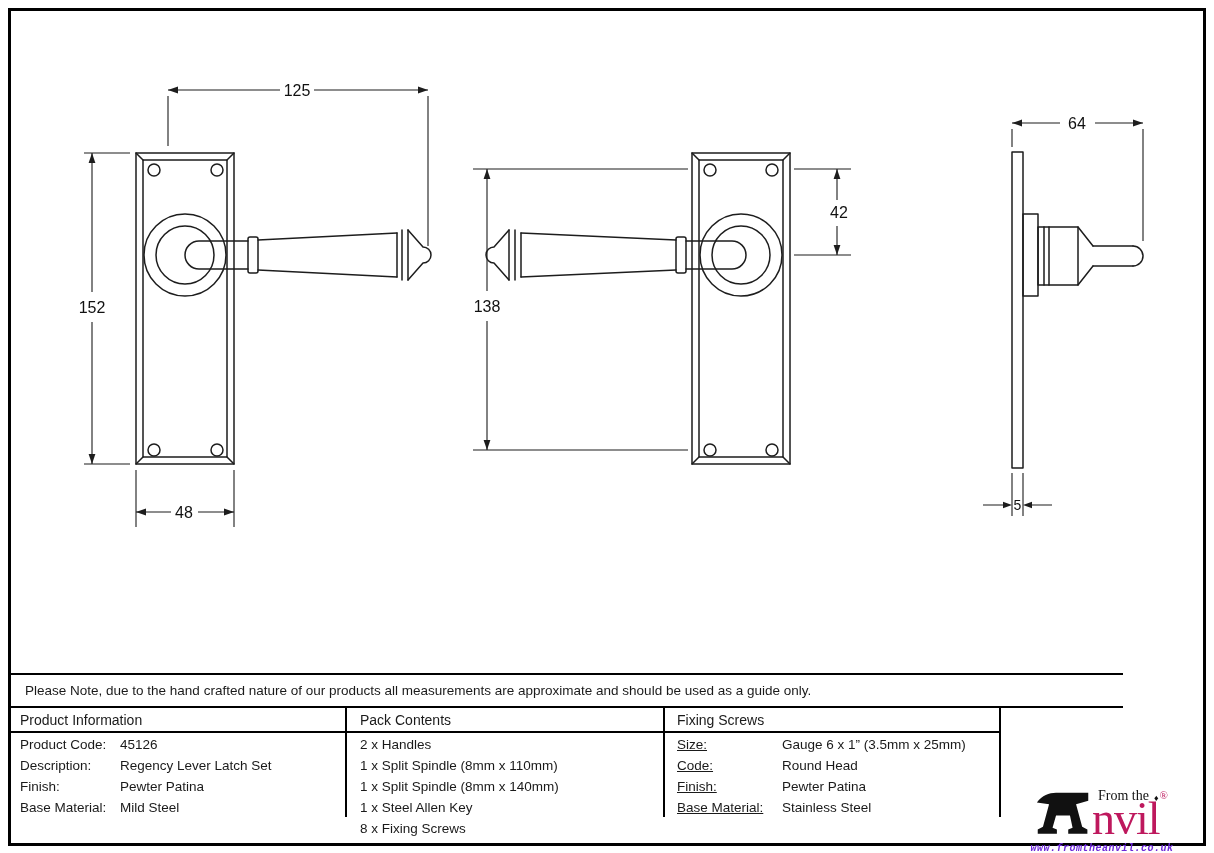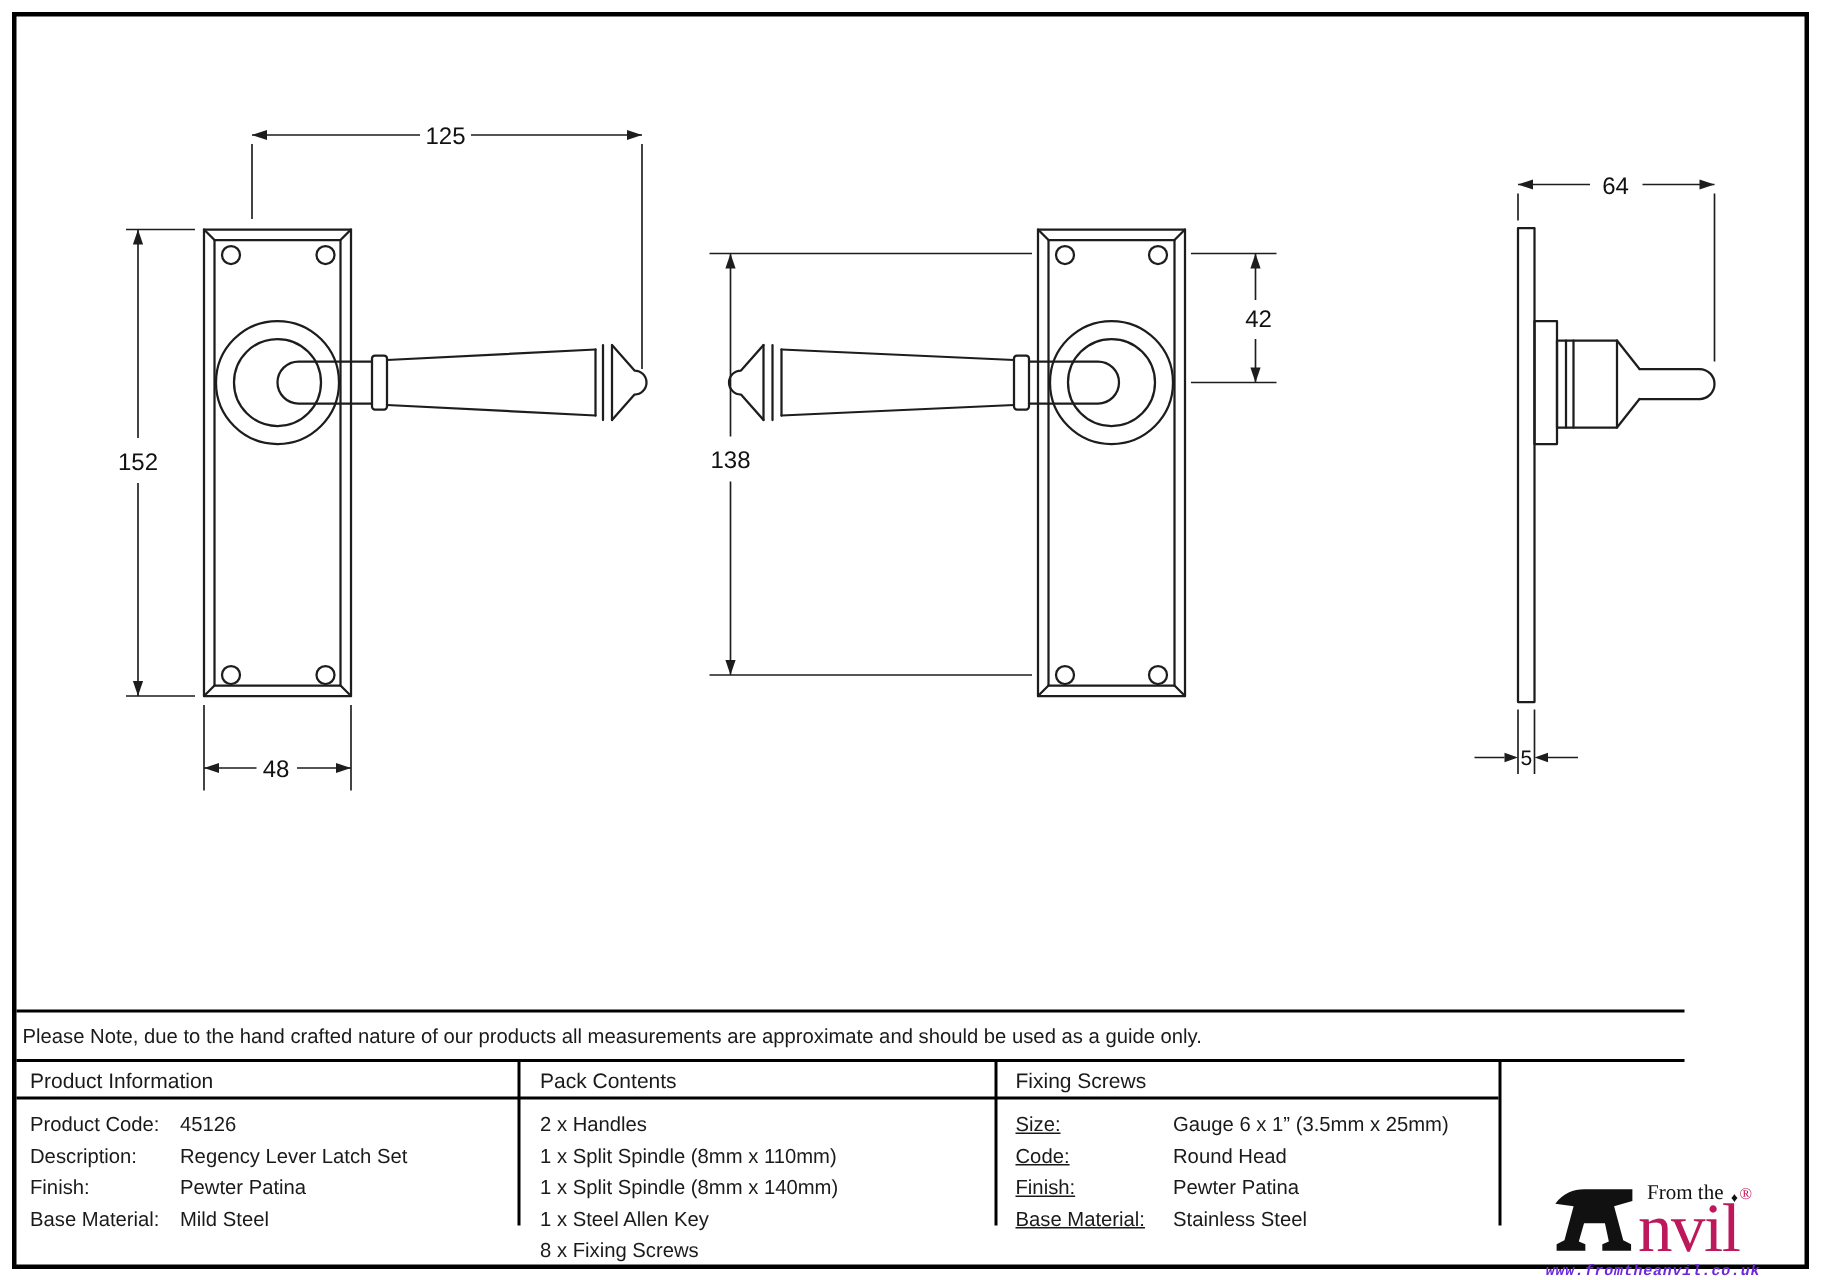--- a/index.html
+++ b/index.html
@@ -12,26 +12,26 @@
   .ln{stroke:#1d1d1d;stroke-width:1.5;fill:none;stroke-linejoin:round;stroke-linecap:round;}
   .dim{stroke:#1d1d1d;stroke-width:1.1;fill:none;}
   .arr{fill:#1d1d1d;stroke:none;}
   .dimtxt{font-size:16px;fill:#111;text-anchor:middle;}
   .dimtxt-small{font-size:14px;fill:#111;text-anchor:middle;}
 
   .drawing-svg{position:absolute;left:0;top:0;}
 
   .note-row{position:absolute;left:11px;top:673px;width:1112px;height:35px;
             border-top:2px solid #000;border-bottom:2px solid #000;box-sizing:border-box;
-            display:flex;align-items:center;padding-left:4px;font-size:13.5px;}
+            display:flex;align-items:center;padding-left:14px;font-size:13.5px;}
   .tbl{position:absolute;left:11px;top:708px;width:1192px;height:109px;font-size:13.5px;}
   .vline{position:absolute;top:0;bottom:0;width:2px;background:#000;}
   .hdr-underline{position:absolute;left:0;top:23px;width:988px;height:2px;background:#000;}
   .th{position:absolute;top:0;height:23px;display:flex;align-items:center;font-size:14px;}
-  .row{position:absolute;height:20px;display:flex;align-items:flex-end;white-space:nowrap;}
+  .row{position:absolute;height:20px;display:flex;align-items:flex-start;white-space:nowrap;}
   .lbl{display:inline-block;}
   .c1 .lbl{width:100px;}
   .c3 .lbl{width:105px;text-decoration:underline;}
 
   .logo-cell{position:absolute;left:990px;top:0;width:202px;height:135px;
              display:flex;flex-direction:column;align-items:center;justify-content:center;margin-top:44px;}
   .logo-lockup{display:flex;align-items:flex-end;}
   .logo-stack{display:flex;flex-direction:column;margin-left:2px;}
   .from-the{font-family:"Liberation Serif",serif;font-size:14px;color:#111;
             display:flex;align-items:center;gap:5px;margin-left:6px;margin-bottom:-4px;}

